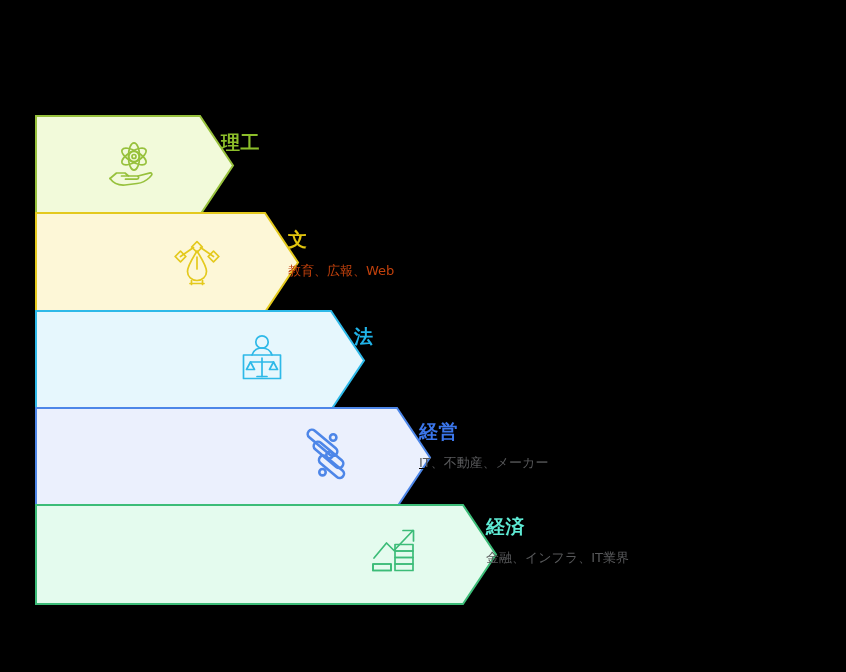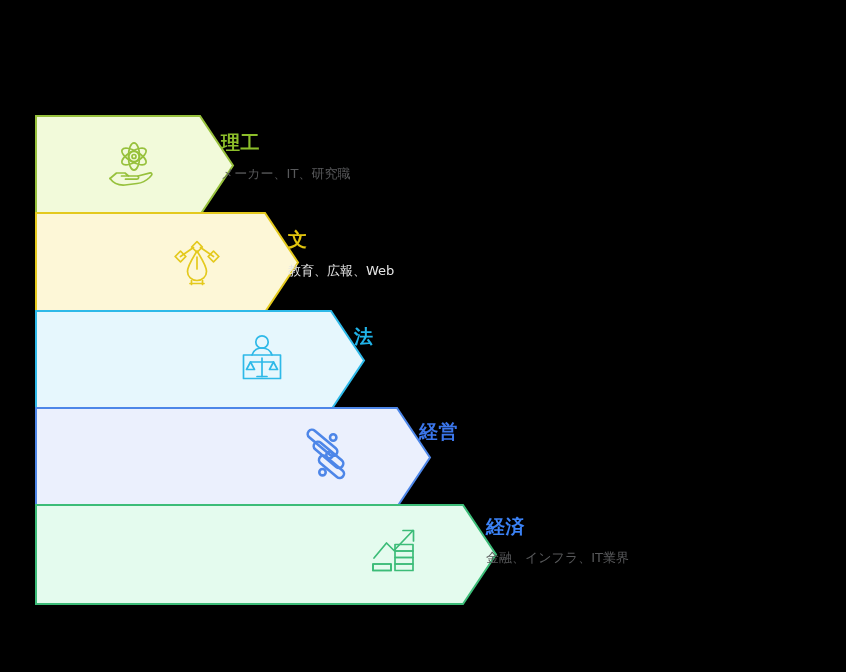--- a/index.html
+++ b/index.html
@@ -84,21 +84,20 @@
             <ellipse cx="30" cy="18.5" rx="5.6" ry="13.6" transform="rotate(60 30 18.5)"></ellipse>
             <ellipse cx="30" cy="18.5" rx="5.6" ry="13.6" transform="rotate(120 30 18.5)"></ellipse>
             <path d="M6 40.5 L12.5 35 L21 35 L24.5 38 L17.5 38"></path>
             <path d="M6 40.5 C10 46 15 47.5 21 47 L33 45.5 C38 45 42 43 45.5 39.5 L47.5 37.2 C48.4 36.2 47.6 34.6 46.2 34.9 L34 38"></path>
             <path d="M24.5 38 L33 38 C35.2 38 35.2 41.2 33 41.2 L21.5 41.2"></path>
           </g>
         </svg>
       </div>
       <div class="labels" style="left: 221px; top: 131px;">
         <div class="row-title" style="color: rgb(140, 190, 42);">理工</div>
-        <div class="row-sub" style="color: rgb(88, 89, 91);">メーカー、IT、研究職</div>
       </div>
     </div>
     <div class="row" style="top: 0px;">
       <div class="arrow-wrap" style="left: 35px; top: 212px; width: 265px; height: 101px;">
         <svg class="arrow-svg" width="265" height="101" viewBox="0 0 265 101">
           <path d="M1,1 L230,1 L263,50.5 L230,100 L1,100 Z" fill="#fdf7d7" stroke="#e4c91d" stroke-width="2" stroke-linejoin="miter"></path>
         </svg>
       </div>
       <div class="icon-holder" style="left: 170px; top: 236px;">
         <svg viewBox="0 0 54 54">
@@ -111,21 +110,21 @@
             <path d="M27 15 C21.5 24 17.5 30 17.5 35.5 C17.5 40.7 21.7 44.5 27 44.5 C32.3 44.5 36.5 40.7 36.5 35.5 C36.5 30 32.5 24 27 15 Z"></path>
             <path d="M27 21 L27 33"></path>
             <path d="M21.5 44.5 L21.5 48.5"></path>
             <path d="M32.5 44.5 L32.5 48.5"></path>
             <path d="M20 47.5 L34 47.5"></path>
           </g>
         </svg>
       </div>
       <div class="labels" style="left: 288px; top: 228px;">
         <div class="row-title" style="color: rgb(226, 197, 14);">文</div>
-        <div class="row-sub" style="color: #e5e5e5; text-align: right;">教育、広報、Web</div>
+        <div class="row-sub" style="color: #c2410c; text-align: right;">教育、広報、Web</div>
       </div>
     </div>
     <div class="row" style="top: 0px;">
       <div class="arrow-wrap" style="left: 35px; top: 310px; width: 331px; height: 101px;">
         <svg class="arrow-svg" width="331" height="101" viewBox="0 0 331 101">
           <path d="M1,1 L296,1 L329,50.5 L296,100 L1,100 Z" fill="#e6f7fd" stroke="#2eb9e8" stroke-width="2" stroke-linejoin="miter"></path>
         </svg>
       </div>
       <div class="icon-holder" style="left: 235px; top: 332px;">
         <svg viewBox="0 0 54 54">
@@ -158,20 +157,21 @@
             <rect x="8.5" y="22.5" width="36" height="8.6" rx="4.3" transform="rotate(40 26.5 26.8)"></rect>
             <rect x="14.5" y="34.5" width="30" height="8.6" rx="4.3" transform="rotate(40 29.5 38.8)"></rect>
             <circle cx="31.2" cy="9.5" r="3.2"></circle>
             <circle cx="27.5" cy="27" r="3.2"></circle>
             <circle cx="20.5" cy="44.2" r="3.2"></circle>
           </g>
         </svg>
       </div>
       <div class="labels" style="left: 419px; top: 420px; text-decoration: underline;">
         <div class="row-title" style="color: rgb(59, 118, 234);">経営</div>
+        <div class="row-sub" style="color: rgb(88, 89, 91);">IT、不動産、メーカー</div>
       </div>
     </div>
     <div class="row" style="top: 0px;">
       <div class="arrow-wrap" style="left: 35px; top: 504px; width: 463px; height: 101px;">
         <svg class="arrow-svg" width="463" height="101" viewBox="0 0 463 101">
           <path d="M1,1 L428,1 L461,50.5 L428,100 L1,100 Z" fill="#e4fbee" stroke="#3cbc78" stroke-width="2" stroke-linejoin="miter"></path>
         </svg>
       </div>
       <div class="icon-holder" style="left: 369px; top: 522px;">
         <svg viewBox="0 0 54 54">
@@ -181,17 +181,17 @@
             <rect x="4" y="42" width="18" height="6.5"></rect>
             <rect x="4" y="42" width="18" height="6.5"></rect>
             <rect x="26" y="42" width="18" height="6.5"></rect>
             <rect x="26" y="35.5" width="18" height="6.5"></rect>
             <rect x="26" y="29" width="18" height="6.5"></rect>
             <rect x="26" y="22.5" width="18" height="6.5"></rect>
           </g>
         </svg>
       </div>
       <div class="labels" style="left: 486px; top: 515px;">
-        <div class="row-title" style="color: #3b82f6;">経済</div>
+        <div class="row-title" style="color: #5eead4;">経済</div>
         <div class="row-sub" style="color: rgb(88, 89, 91);">金融、インフラ、IT業界</div>
       </div>
     </div>
   </div>
 
 </body></html>

